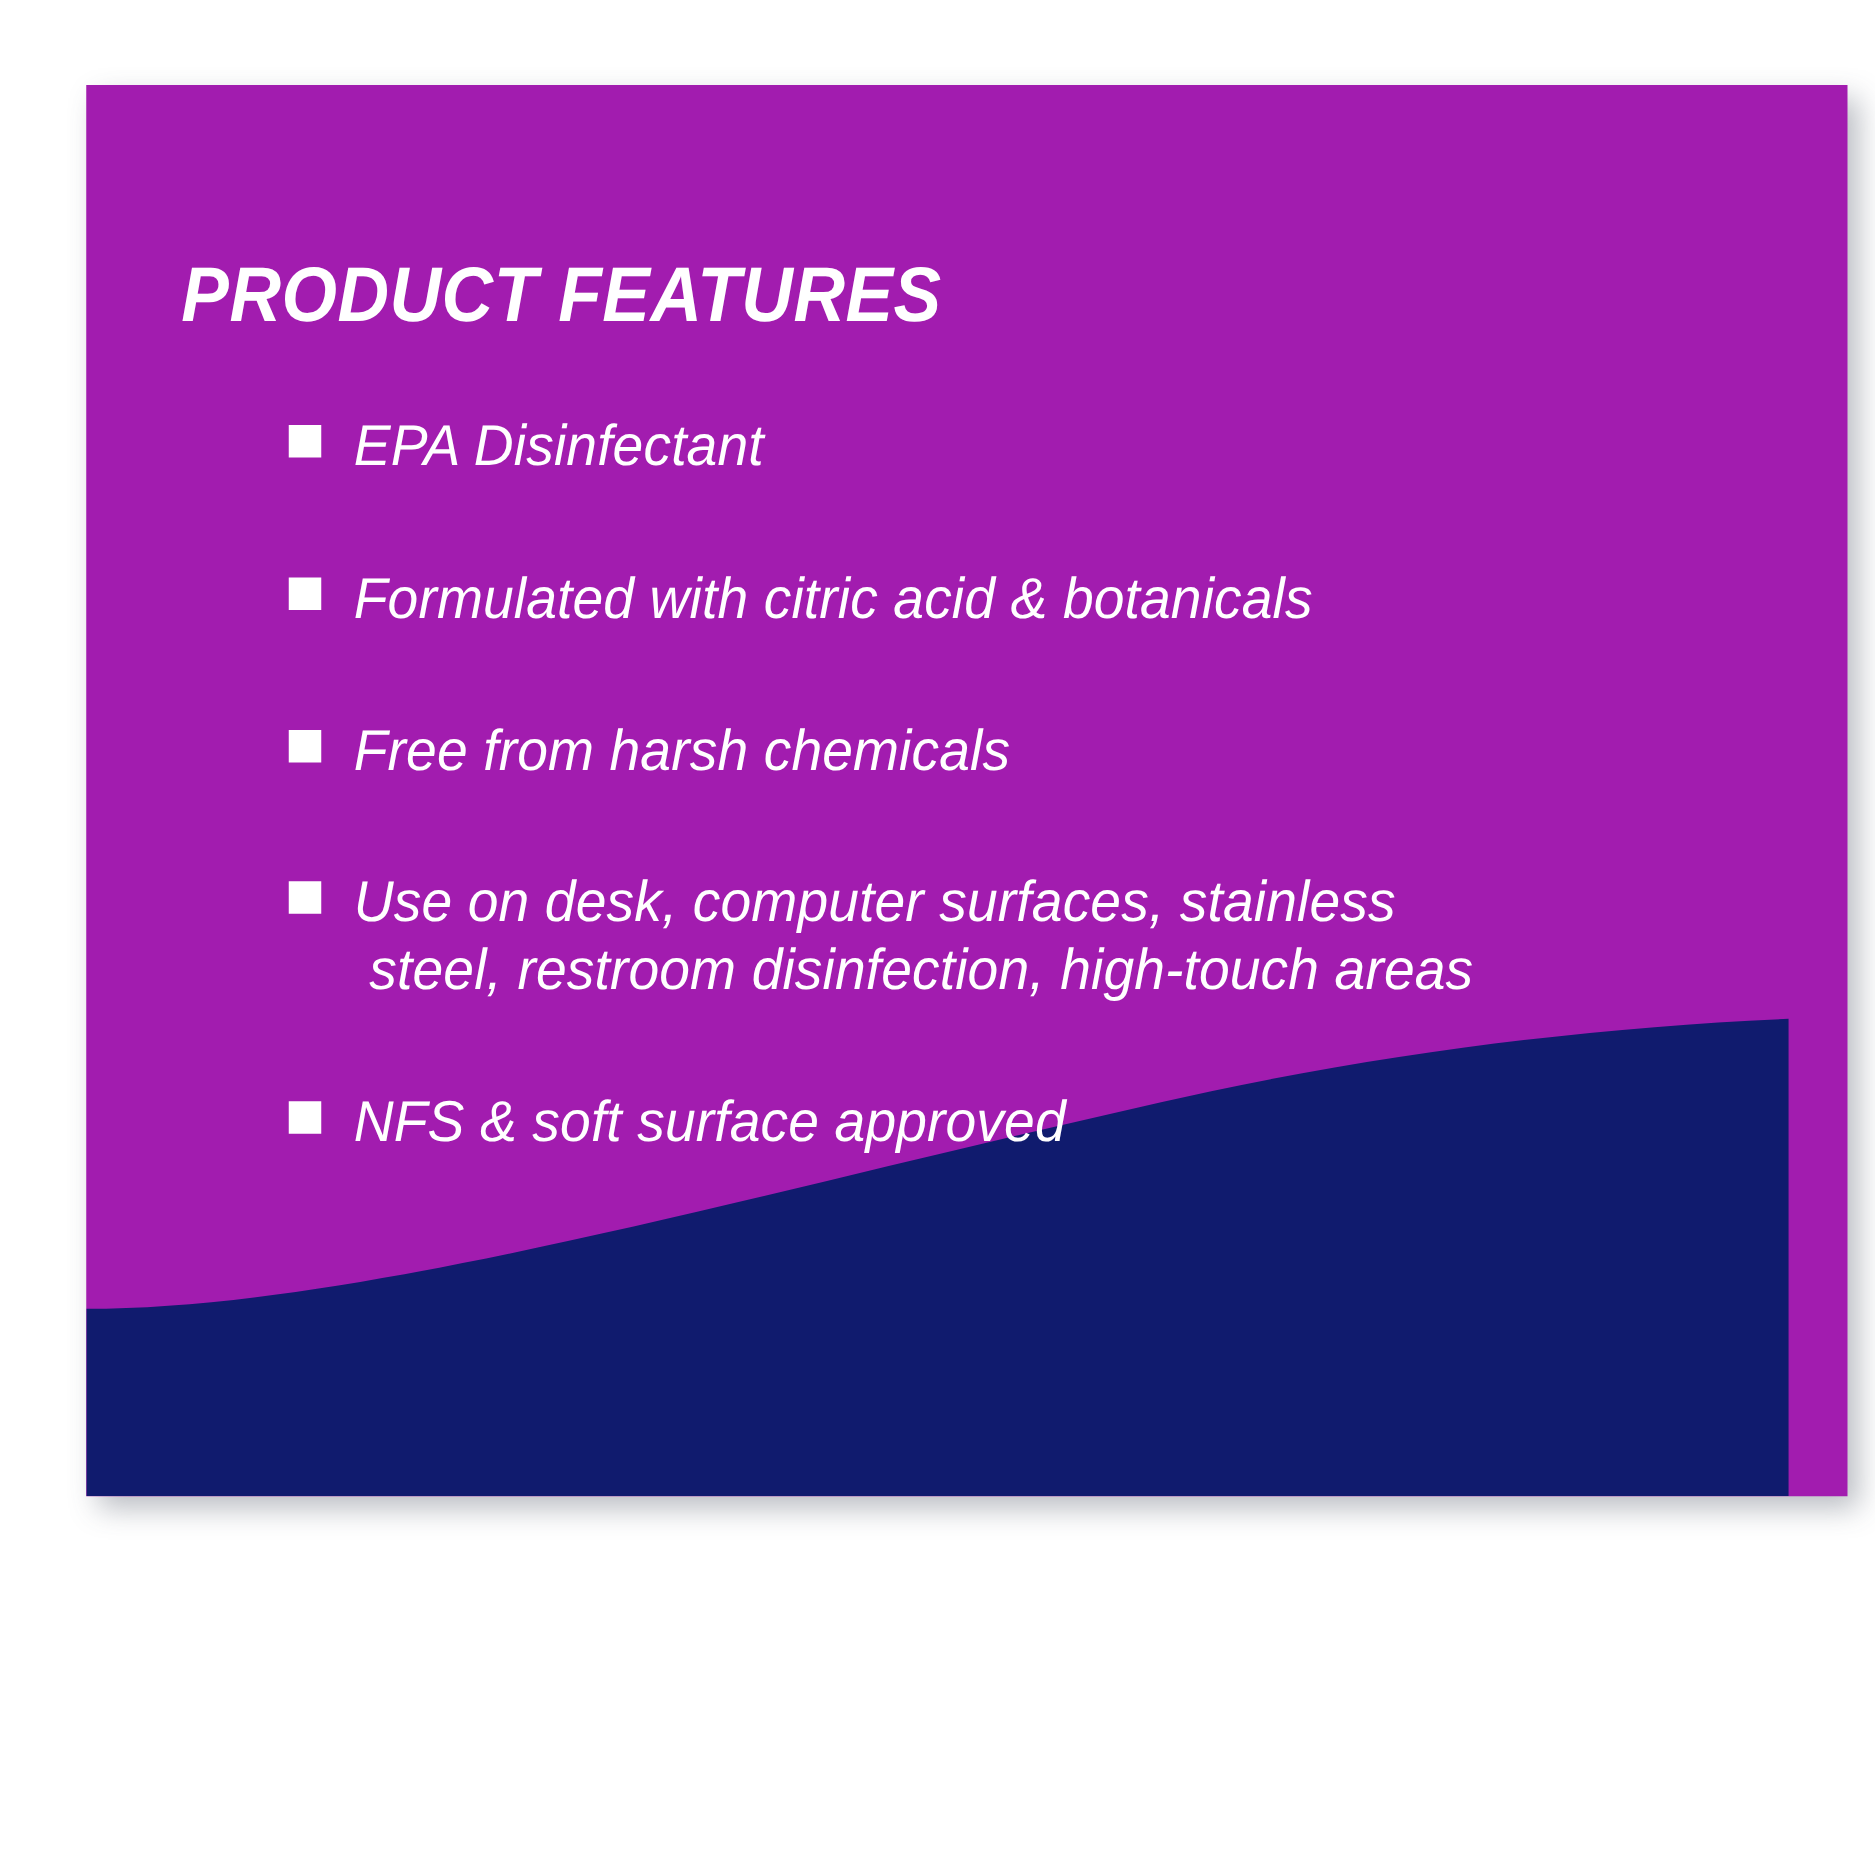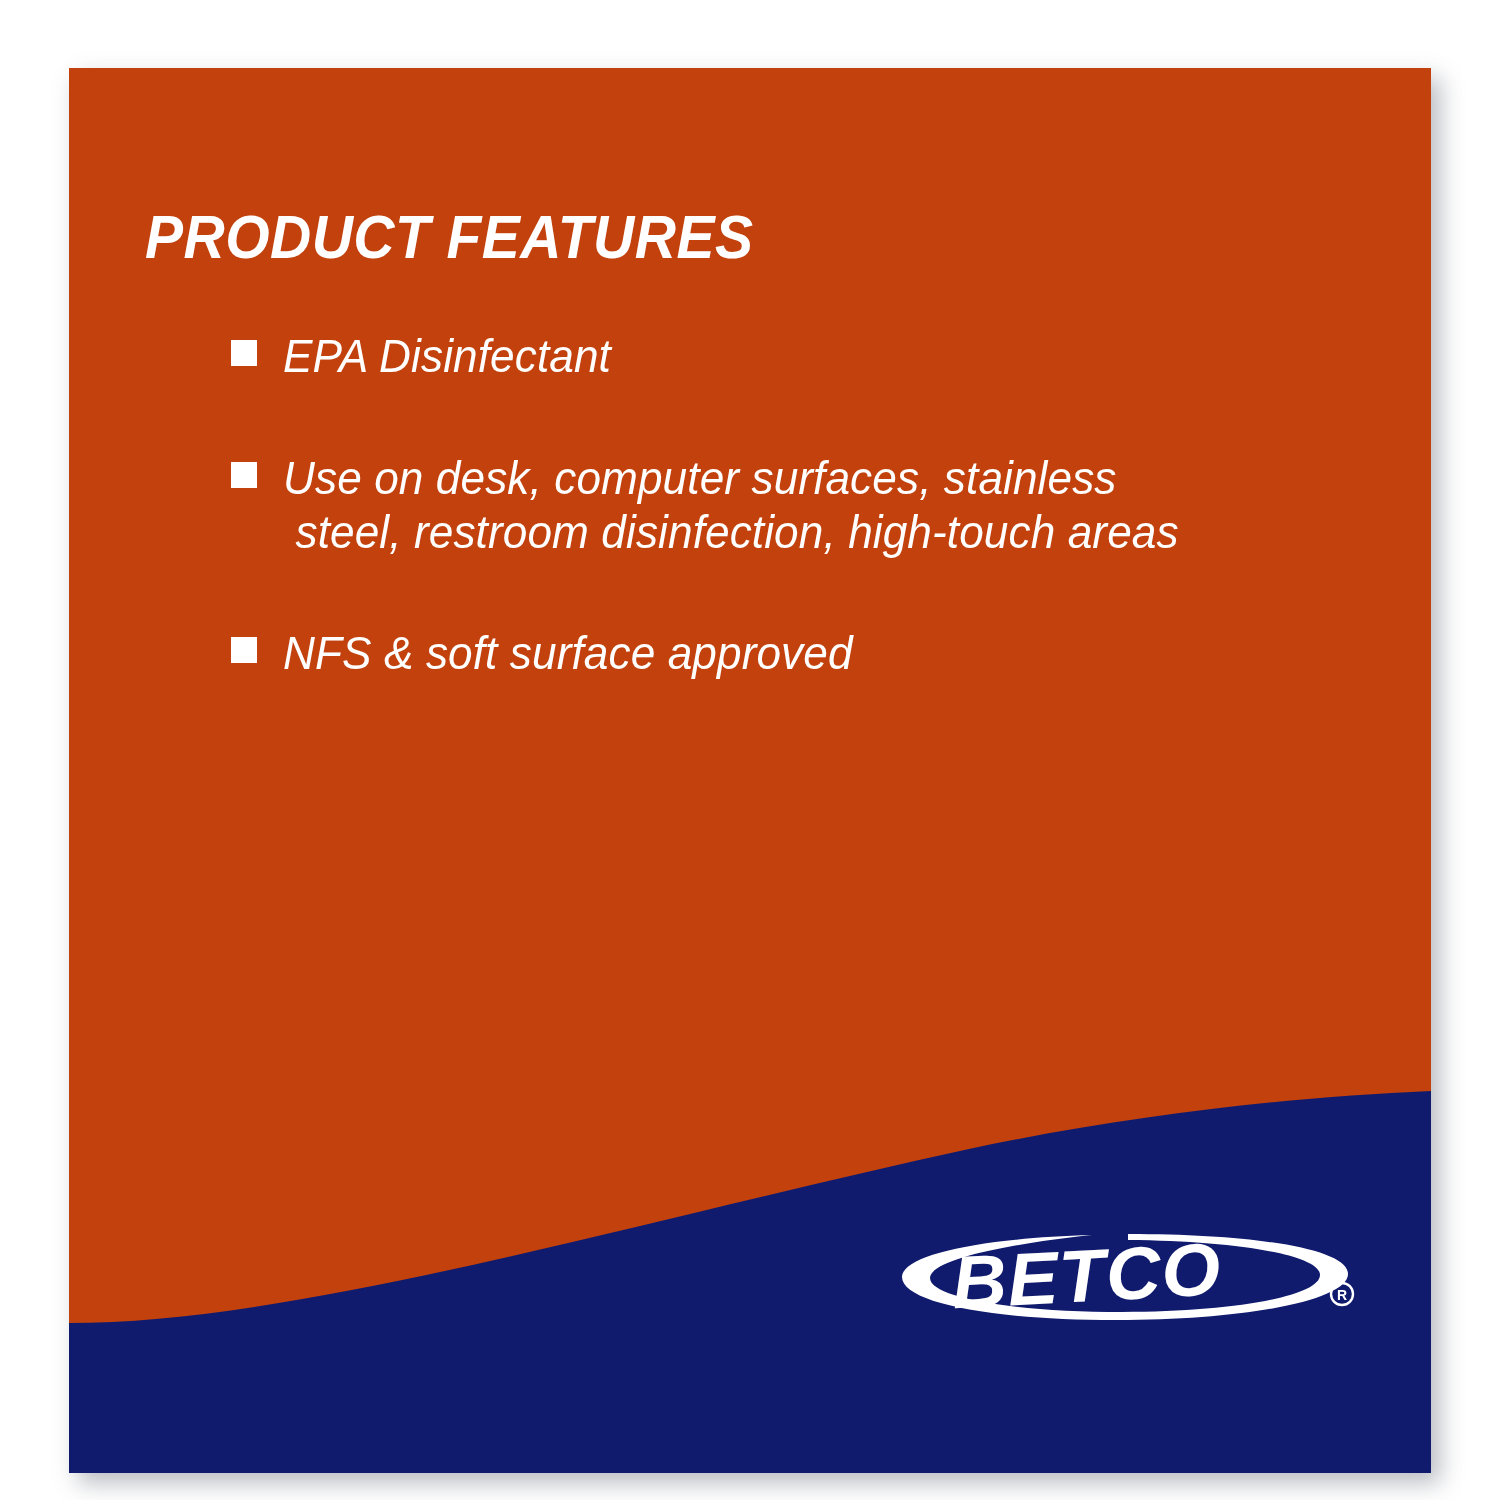--- a/index.html
+++ b/index.html
@@ -22,24 +22,25 @@
     height: 1500px;
     background: #ffffff;
   }
 
   
   #card {
     position: absolute;
     left: 69px;
     top: 68px;
     width: 1362px;
-    height: 1405px;
-    background: #c2410c;
+    height: 1129px;
+    background: #a21caf;
     overflow: hidden;
     box-shadow: 9px 10px 22px rgba(70, 80, 95, 0.38);
+    padding-left: 47px;
   }
 
   
   #wave {
     position: absolute;
     left: 0;
     bottom: 0;
     width: 1362px;
     height: 400px;
     display: block;
@@ -128,21 +129,29 @@
     <div id="headline">PRODUCT FEATURES</div>
 
     <div id="features">
 
       <div class="feature-row">
         <span class="bullet-square"></span>
         <span class="feature-text">EPA Disinfectant</span>
       </div>
 
 
+      <div class="feature-row">
+        <span class="bullet-square"></span>
+        <span class="feature-text">Formulated with citric acid &amp; botanicals</span>
+      </div>
 
+      <div class="feature-row">
+        <span class="bullet-square"></span>
+        <span class="feature-text">Free from harsh chemicals</span>
+      </div>
 
       <div class="feature-row two-line">
         <span class="bullet-square"></span>
         <span class="feature-text"><span>Use on desk, computer surfaces, stainless</span><span class="cont-line">steel, restroom disinfection, high-touch areas</span></span>
       </div>
 
       <div class="feature-row">
         <span class="bullet-square"></span>
         <span class="feature-text">NFS &amp; soft surface approved</span>
       </div>

